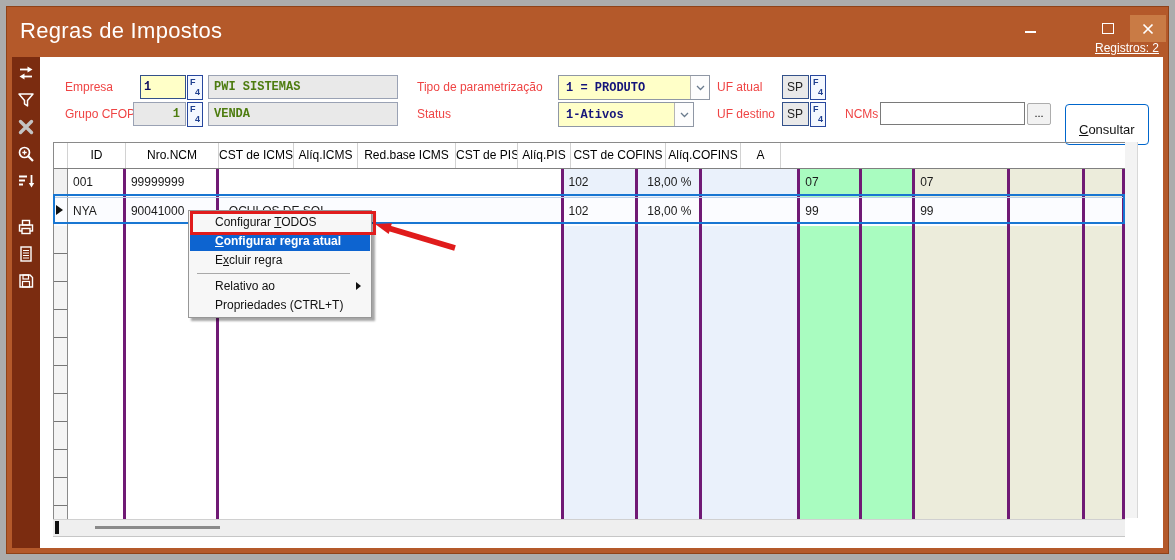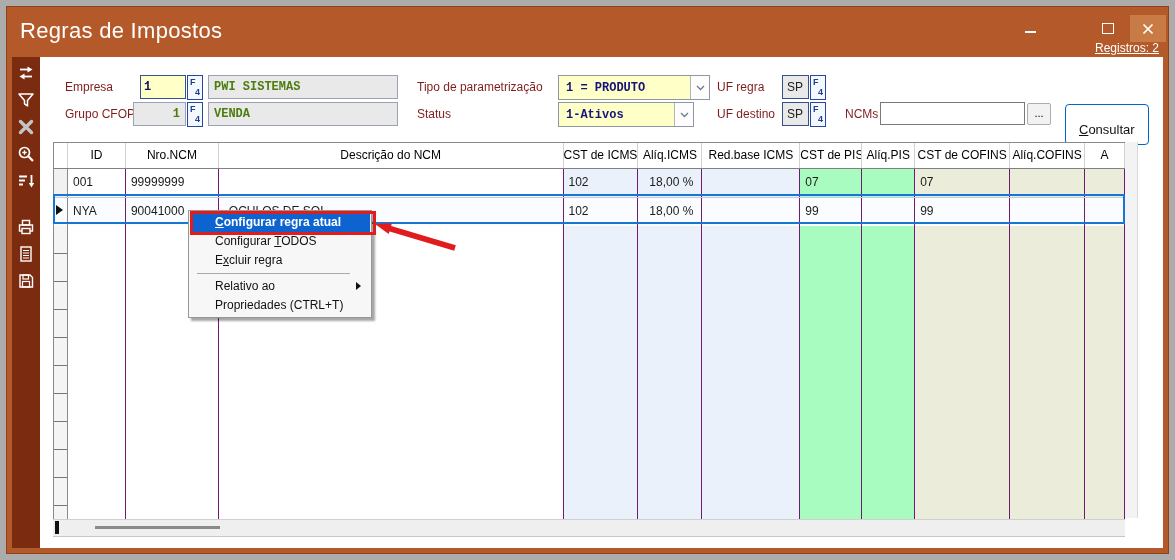--- a/index.html
+++ b/index.html
@@ -17,21 +17,21 @@
   .min-glyph{width:11px;height:0;border-bottom:2px solid #fff;margin-top:8px;}
   .max-glyph{width:10px;height:9px;border:1.5px solid #fff;}
   .registros{position:absolute;top:34px;right:9px;color:#fff;font-size:12px;text-decoration:underline;cursor:pointer;}
   
   .sidebar{position:absolute;left:5px;top:50px;width:28px;height:491px;background:var(--sidebar,#7B2C10);
            display:flex;flex-direction:column;align-items:center;padding-top:5px;gap:6px;box-sizing:border-box;}
   .sb-ico{width:21px;height:21px;display:flex;align-items:center;justify-content:center;}
   .sb-gap{height:13px;}
   
   .content{position:absolute;left:33px;top:50px;width:1123px;height:491px;background:#fff;}
-  .lbl{position:absolute;font-size:12px;color:#7f1d1d;white-space:nowrap;}
+  .lbl{position:absolute;font-size:12px;color:#ef4444;white-space:nowrap;}
   .field{position:absolute;box-sizing:border-box;font-size:12px;}
   .in-yellow{background:var(--field_yellow,#FFFFC8);border:1px solid #33518A;
              font-family:"Liberation Mono",monospace;font-weight:bold;color:#101060;padding:0 3px;}
   .in-gray{background:var(--field_gray,#E9E9E9);border:1px solid #9AA2B4;
            font-family:"Liberation Mono",monospace;font-weight:bold;color:#4d7c0f;padding:0 5px;line-height:22px;
            white-space:nowrap;overflow:hidden;}
   .f4{position:absolute;box-sizing:border-box;width:16px;background:#F4F8FF;border:1px solid #27479E;
       color:#1F3F8F;font-size:9px;font-weight:bold;line-height:9px;padding-top:2px;cursor:pointer;}
   .f4 .t{display:block;margin-left:2px;}
   .f4 .b{display:block;margin-left:7px;margin-top:1px;}
@@ -48,21 +48,21 @@
             border:1px solid #ADADAD;border-radius:2px;font-size:11px;text-align:center;line-height:18px;cursor:pointer;}
   .consultar{position:absolute;box-sizing:border-box;height:41px;background:#fff;
              border:1px solid var(--consultar_border,#0066CC);border-radius:4px;font-size:13px;color:#111;
              padding:12px 13px;line-height:25px;cursor:pointer;}
   .u{text-decoration:underline;}
   
   .grid{position:absolute;left:13px;top:85px;width:1072px;border-left:1px solid #8A8A8A;border-top:1px solid #8A8A8A;box-sizing:border-box;}
   .g-hdr,.g-row,.g-empty{display:flex;}
   .g-hdr{height:25px;border-bottom:1px solid #808080;}
   .g-row{height:28px;}
-  .gc{box-sizing:border-box;border-right:1px solid #701a75;font-size:12px;color:#1A1A1A;
+  .gc{box-sizing:border-box;border-right:3px solid #701a75;font-size:12px;color:#1A1A1A;
       white-space:nowrap;overflow:hidden;}
   .g-hdr .gc{text-align:center;line-height:24px;color:#000;background:#fff;border-right:1px solid #D2D2D2;}
   .g-row .gc{line-height:27px;padding-left:5px;}
   .gutter{width:14px;background:#F1F1F1;border-right:1px solid #8A8A8A;padding:0 !important;}
   .cw0{width:58px}.cw1{width:93px}.cw2{width:345px}.cw3{width:75px}.cw4{width:64px}.cw5{width:98px}
   .cw6{width:62px}.cw7{width:53px}.cw8{width:95px}.cw9{width:75px}.cw10{width:40px}
   .bg-b{background:var(--col_blue,#EAF1FB);}
   .bg-g{background:var(--col_green,#A9FCC0);}
   .bg-e{background:var(--col_beige,#ECECDB);}
   .row1{border-bottom:1px solid #B9CFE8;}
@@ -203,21 +203,21 @@
       <div class="lbl" style="left:377px;top:50px;">Status</div>
       <div class="combo" style="left:518px;top:45px;width:136px;">
         <span class="txt">1-Ativos</span>
         <span class="arrow">
             <svg width="9" height="6" viewBox="0 0 9 6" fill="none">
               <path d="M1 1 L4.5 4.5 L8 1" stroke="#6A7B8D" stroke-width="1.3"></path>
             </svg>
           </span>
       </div>
 
-      <div class="lbl" style="left:677px;top:23px;">UF regra</div>
+      <div class="lbl" style="left:677px;top:23px;">UF atual</div>
       <input class="field sp" style="left: 742px; top: 18px; width: 27px; height: 24px;" value="SP">
       <div class="f4" style="left:770px;top:18px;height:25px;">
           <span class="t">F</span>
           <span class="b">4</span>
         </div>
 
       <div class="lbl" style="left:677px;top:50px;">UF destino</div>
       <input class="field sp" style="left: 742px; top: 45px; width: 27px; height: 24px;" value="SP">
       <div class="f4" style="left:770px;top:45px;height:25px;">
           <span class="t">F</span>
@@ -227,21 +227,20 @@
       <div class="lbl" style="left:805px;top:50px;text-align:center;">NCMs</div>
       <input class="field ncms-in" style="left: 840px; top: 45px; width: 145px;" value="">
       <div class="dots-btn" style="left:987px;top:46px;">...</div>
       <button class="consultar" style="left:1025px;top:47px;"><span class="u">C</span><span>onsultar</span></button>
 
       <div class="grid">
         <div class="g-hdr">
           <div class="gc gutter"></div>
           <div class="gc cw0">ID</div>
           <div class="gc cw1">Nro.NCM</div>
-          <div class="gc cw2">Descrição do NCM</div>
           <div class="gc cw3">CST de ICMS</div>
           <div class="gc cw4">Alíq.ICMS</div>
           <div class="gc cw5">Red.base ICMS</div>
           <div class="gc cw6">CST de PIS</div>
           <div class="gc cw7">Alíq.PIS</div>
           <div class="gc cw8">CST de COFINS</div>
           <div class="gc cw9">Alíq.COFINS</div>
           <div class="gc cw10">A</div>
         </div>
 
@@ -306,22 +305,22 @@
       </div>
 
       <div class="sel-border"></div>
       <div class="vscroll"></div>
       <div class="hscroll">
         <div class="hs-mark"></div>
         <div class="hs-thumb"></div>
       </div>
 
       <div class="menu">
+        <div class="mi"><span>Configurar </span><span class="u">T</span><span>ODOS</span></div>
         <div class="mi hl"><span></span><span class="u">C</span><span>onfigurar regra atual</span></div>
-        <div class="mi"><span>Configurar </span><span class="u">T</span><span>ODOS</span></div>
         <div class="mi"><span>E</span><span class="u">x</span><span>cluir regra</span></div>
         <div class="msep"></div>
         <div class="mi"><span>Relativo ao</span><span class="subarrow"></span></div>
         <div class="mi"><span>Propriedades (CTRL+T)</span></div>
       </div>
 
       <div class="red-rect"></div>
       <svg class="arrow-svg" width="100" height="45" viewBox="0 0 100 45">
         <line x1="18" y1="13" x2="85" y2="33" stroke="#E01C1C" stroke-width="5.5"></line>
         <polygon points="5,9 18.7,18.9 21.9,8.3" fill="#E01C1C"></polygon>

